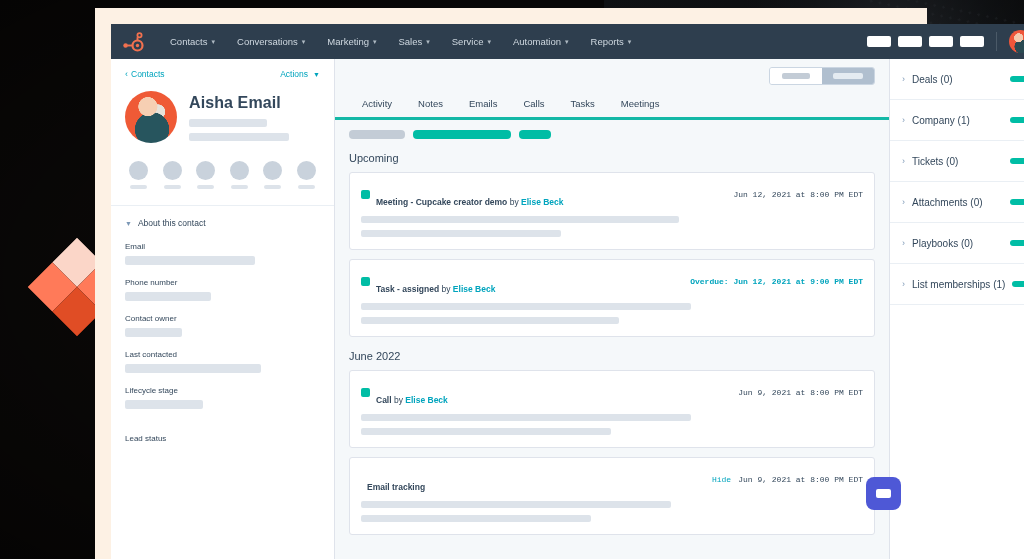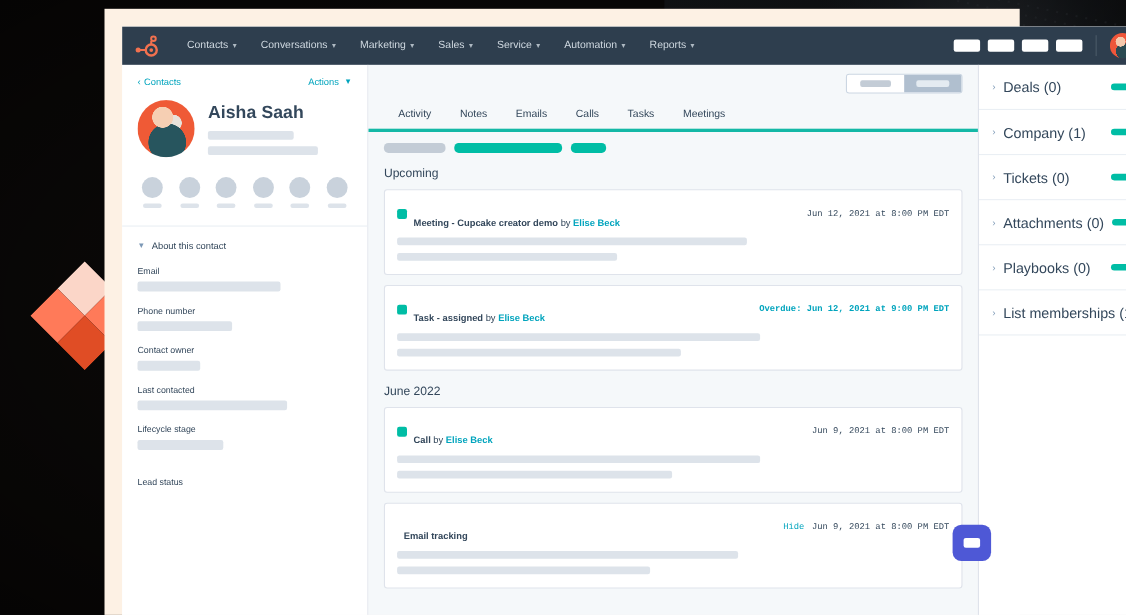--- a/index.html
+++ b/index.html
@@ -155,21 +155,21 @@
   .card-date.over{color:#00a4bd;font-weight:bold;}
   .hide-link{font-size:8px;color:#00a4bd;cursor:pointer;}
   .card-lines{margin-top:9px;display:flex;flex-direction:column;gap:7px;}
 
   
   .rc-item{
     height:41px;border-bottom:1px solid #eaeff4;display:flex;align-items:center;
     padding:0 12px;gap:7px;cursor:pointer;
   }
   .rc-chev{color:#7c98b6;font-size:9px;}
-  .rc-label{font-size:13px;color:#33475b;white-space:nowrap;}
+  .rc-label{font-size:10px;color:#33475b;white-space:nowrap;}
   .rc-pill{margin-left:auto;width:33px;height:6px;border-radius:3px;background:#00bda5;}
 
   
   .chatbtn{
     position:absolute;left:866px;top:477px;width:35px;height:33px;border-radius:8px;
     background:#4e58d6;display:flex;align-items:center;justify-content:center;cursor:pointer;
     z-index:5;
   }
   .chatbtn i{display:block;width:15px;height:9px;border-radius:2px;background:#fff;}
 </style>
@@ -269,21 +269,21 @@
             </div>
             <div class="actions">
               <span>Actions</span>
               <span class="cv">▼</span>
             </div>
           </div>
 
           <div class="idrow">
             <div class="avatar-lg"></div>
             <div>
-              <div class="idname">Aisha Saah</div>
+              <div class="idname">Aisha Email</div>
               <div class="idmeta">
                 <span class="sk" style="width:78px;height:8px;"></span>
                 <span class="sk" style="width:100px;height:8px;"></span>
               </div>
             </div>
           </div>
 
           <div class="iconrow">
             <div class="iconcell">
                 <span class="circ"></span>

